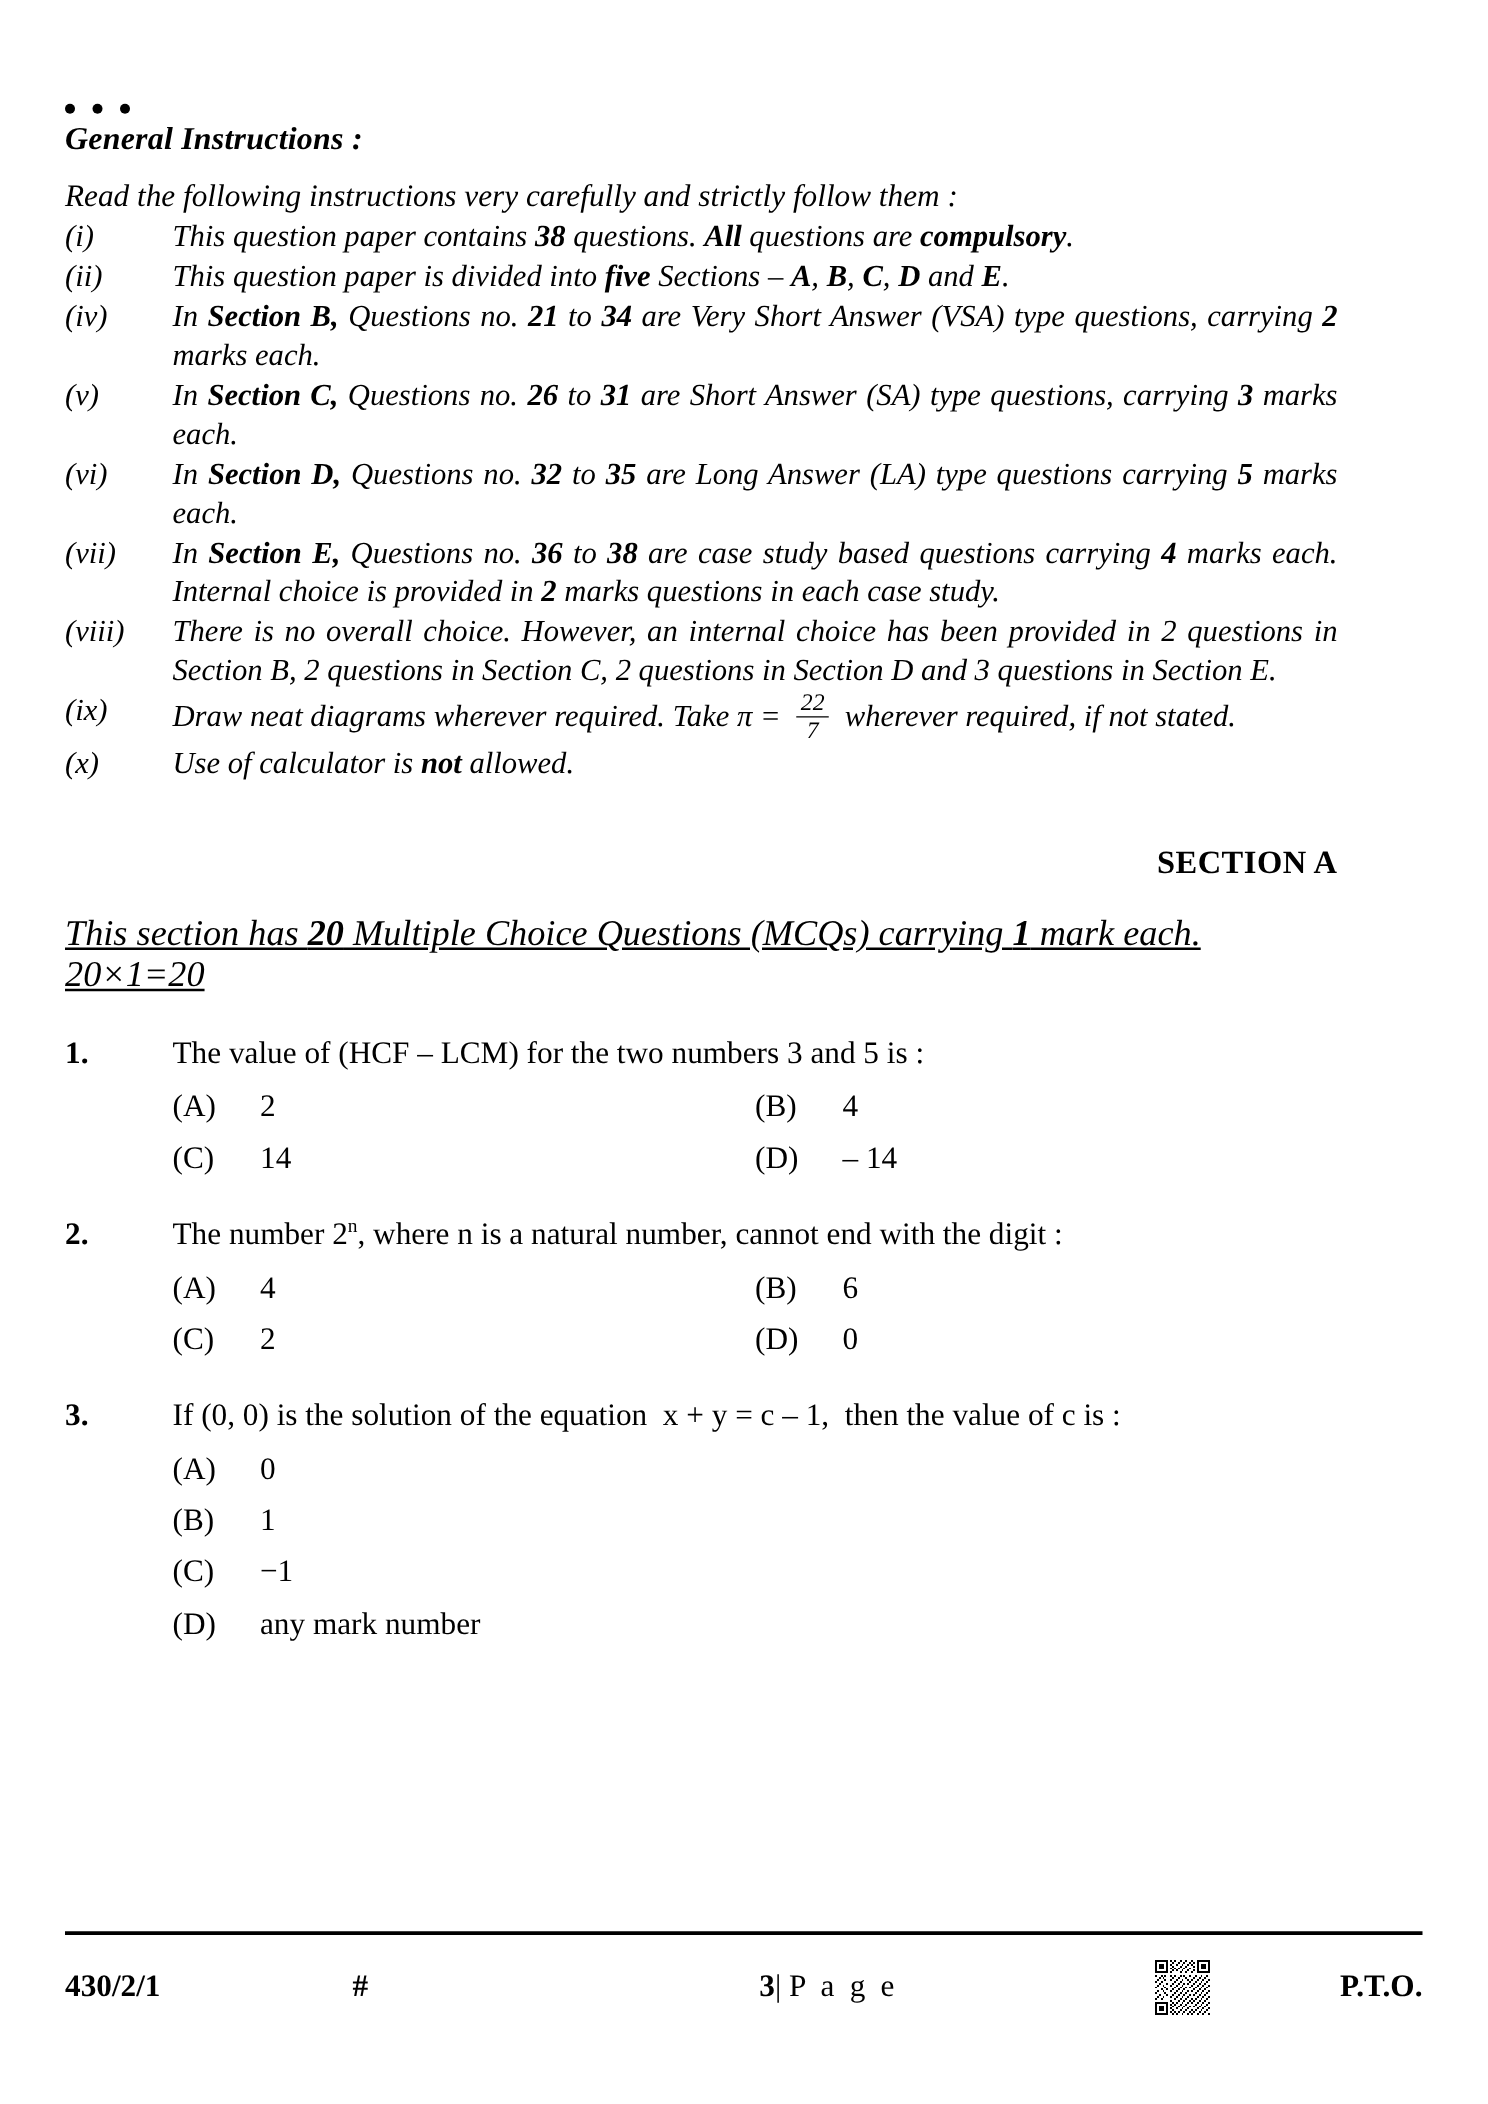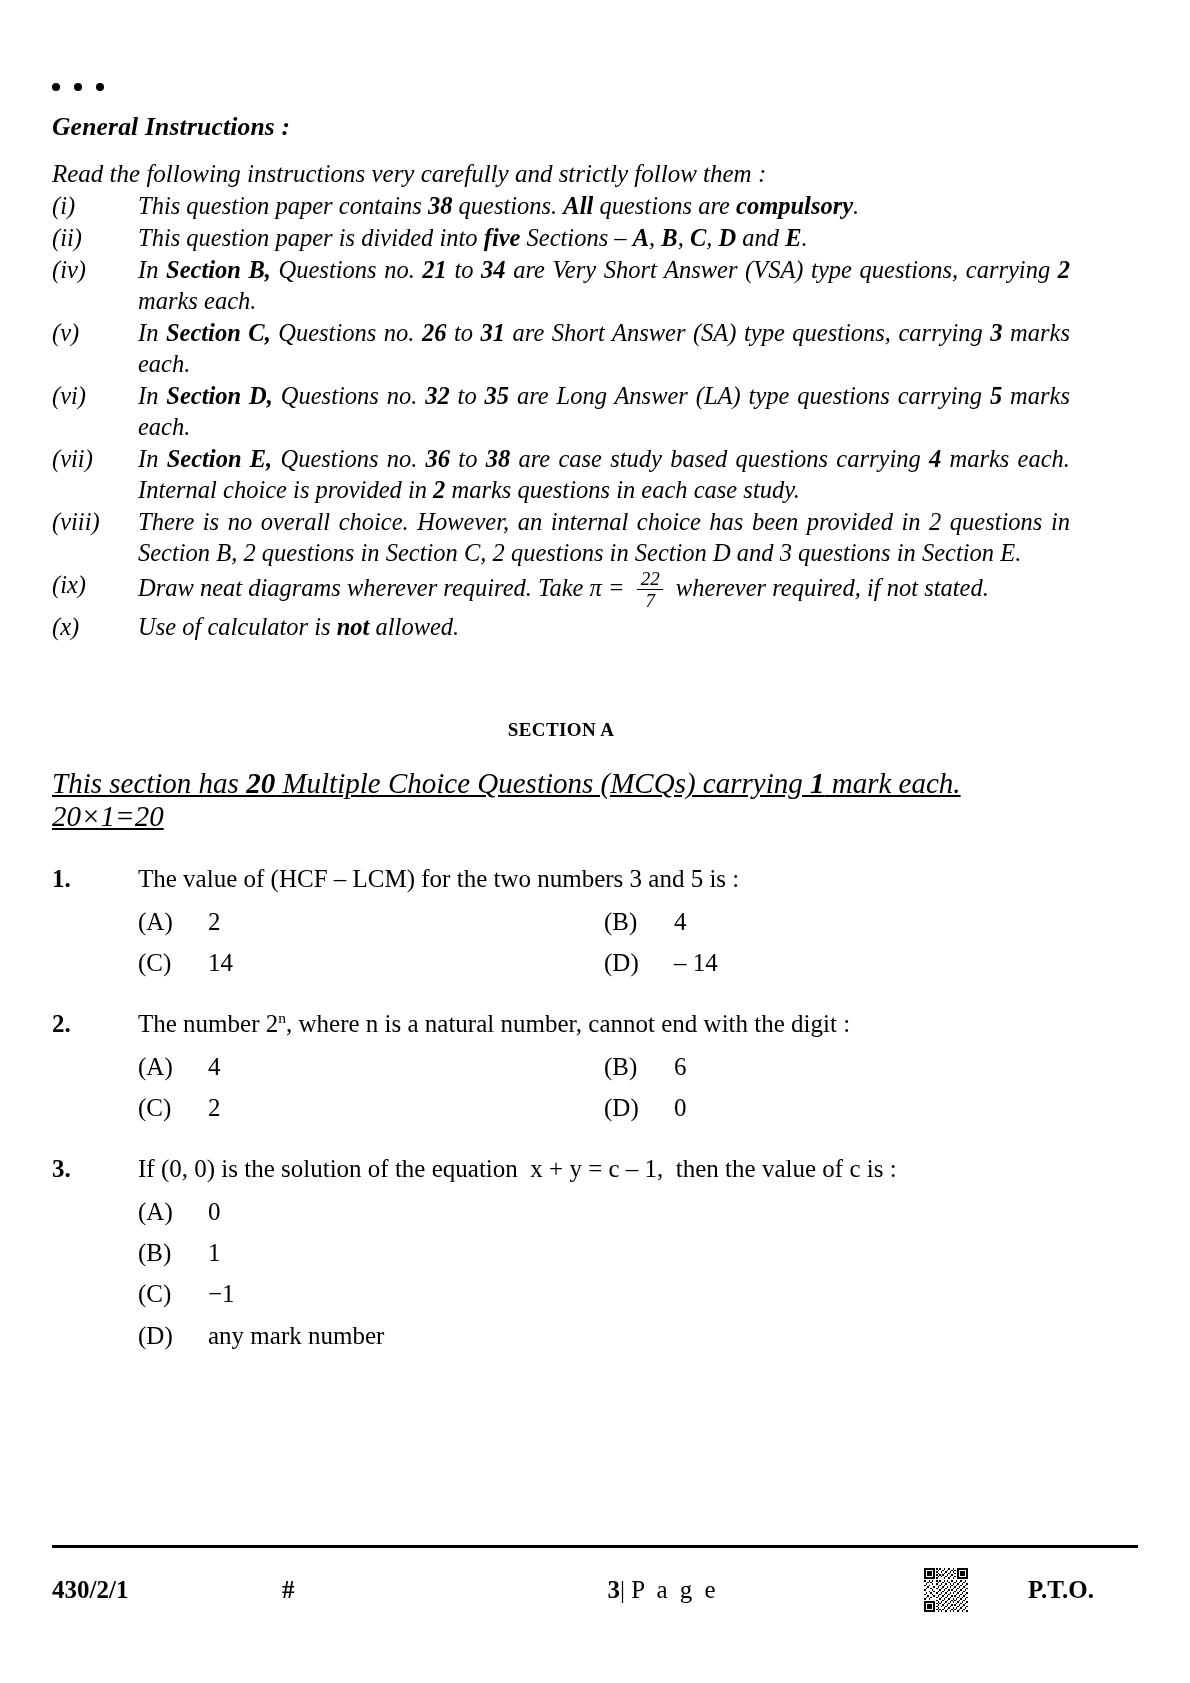--- a/index.html
+++ b/index.html
@@ -42,21 +42,20 @@
     height: 8px;
     border-radius: 50%;
     background: #000;
   }
 
   
   .gi-title {
     font-weight: bold;
     font-style: italic;
     font-size: 25.5px;
-    margin-top: 16px;
     letter-spacing: .2px;
   }
   .gi-lead {
     font-style: italic;
     font-size: 25px;
     margin-top: 18px;
   }
   .inst-list {
     margin-top: 3px;
   }
@@ -101,24 +100,24 @@
     height: 1.6px;
     background: #000;
   }
   .frac .d {
     font-size: 19px;
     padding: 1px 4px 0 4px;
   }
 
   
   .section-head {
-    text-align: center;
+    text-align: right;
     font-weight: bold;
-    font-size: 19px;
-    margin-top: 76px;
+    font-size: 26px;
+    margin-top: 48px;
     letter-spacing: .4px;
   }
   .section-note {
     font-style: italic;
     font-size: 29px;
     margin-top: 26px;
     text-decoration: underline;
   }
 
   
@@ -203,21 +202,21 @@
     white-space: pre;
   }
   .f-page .pipe { font-weight: normal; }
   .f-page .pword { font-weight: normal; letter-spacing: 3px; }
   .qr {
     width: 44px;
     height: 44px;
     margin-right: 60px;
     flex: 0 0 44px;
   }
-  .f-pto { width: 110px; text-align: left; }
+  .f-pto { width: 110px; text-align: right; }
 </style>
 </head>
 <body>
 
 <div class="page">
   <div class="content">
 
     <div class="dots">
       <span></span>
       <span></span>

